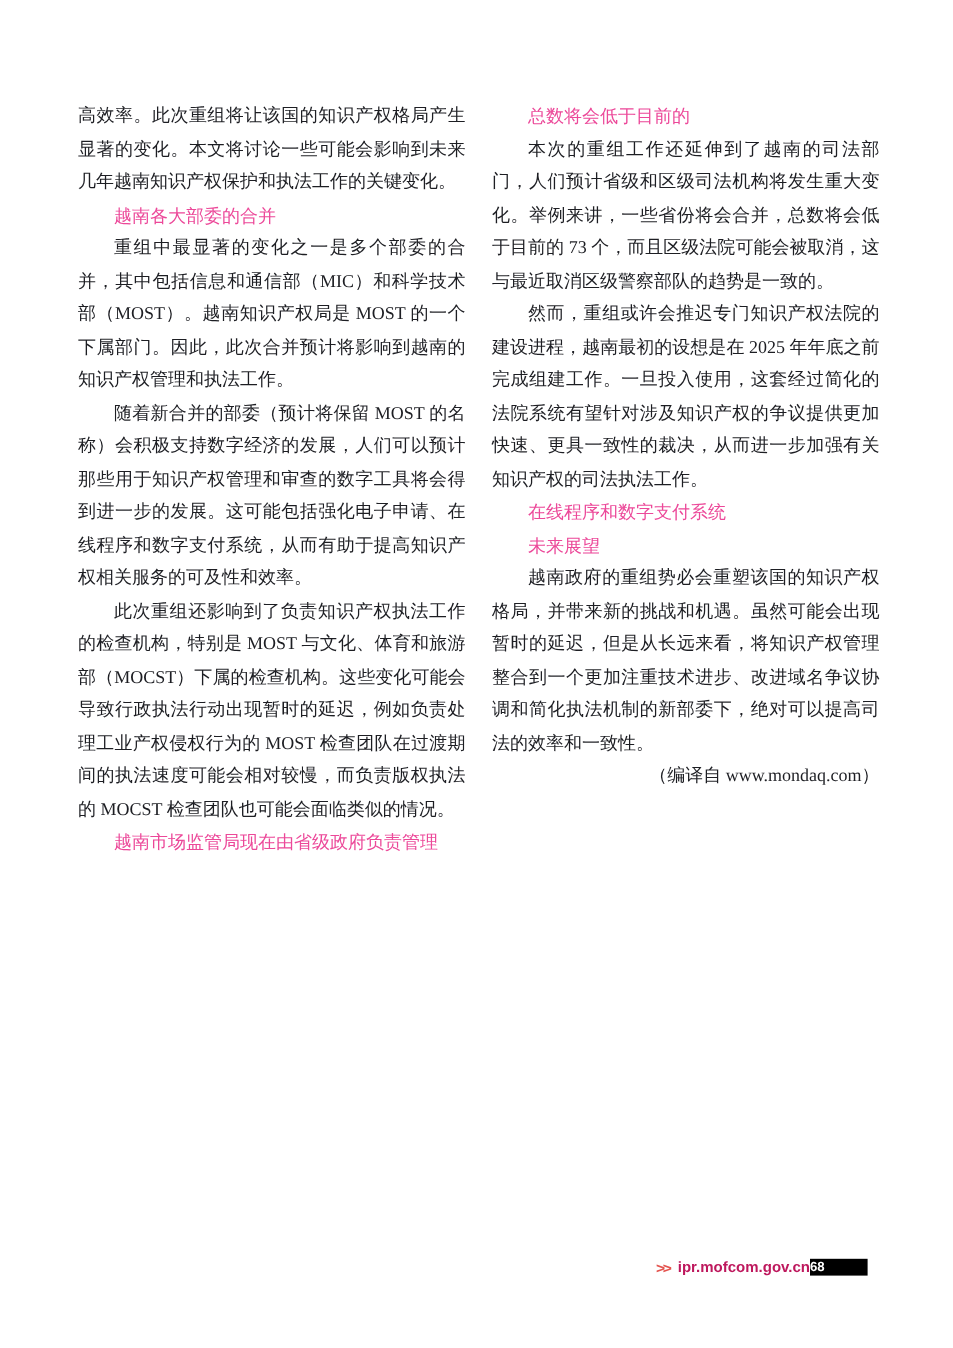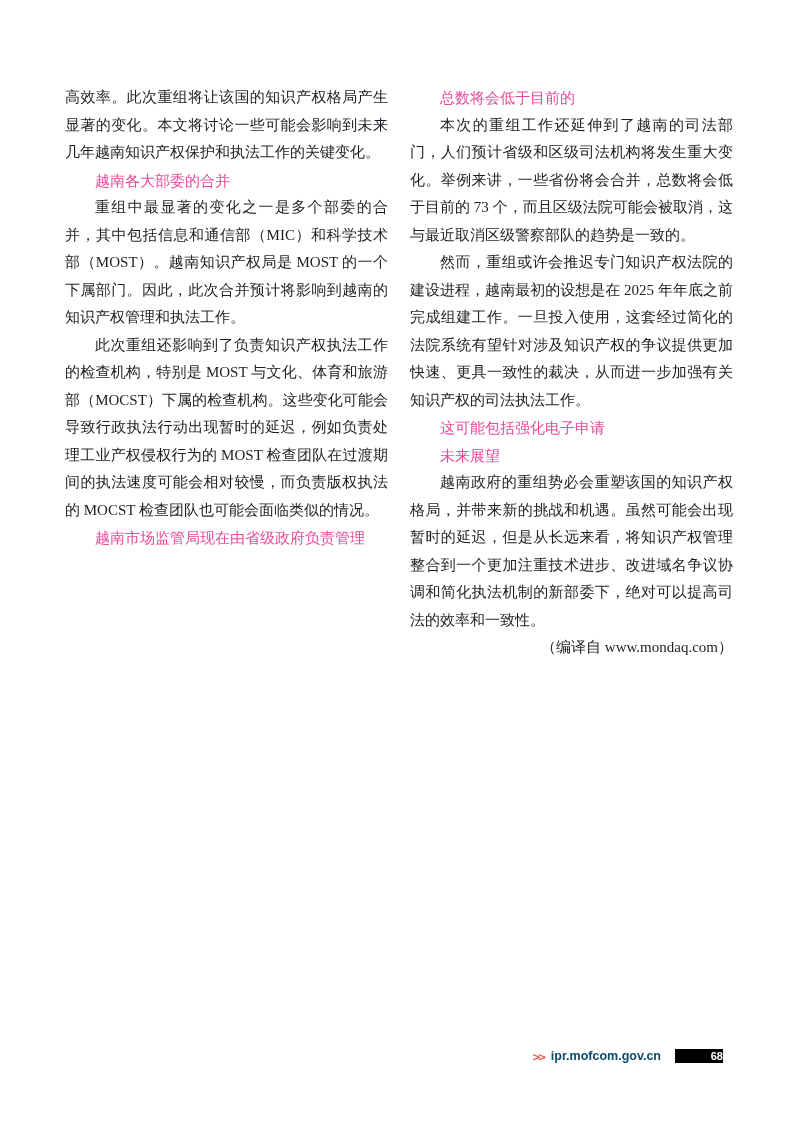--- a/index.html
+++ b/index.html
@@ -64,51 +64,51 @@
   .chev {
     font-size: 13px;
     font-weight: bold;
     letter-spacing: -2px;
     margin-right: 7px;
     transform: scaleY(0.9);
   }
   .site {
     font-size: 12.5px;
     font-weight: 600;
-    color: #0c4a6e;
+    color: #be185d;
   }
   .badge {
     display: inline-block;
     width: 48px;
     height: 14px;
     line-height: 14px;
-    margin-left: 14px;
-    text-align: right;
+    text-align: left;
     font-size: 11px;
     font-weight: bold;
   }
 </style>
 </head>
 <body style="background: rgb(255, 255, 255);">
 
 <div class="page">
 
   <div class="columns">
     <div class="column" style="color: rgb(29, 30, 35);">
         <p class="blk p-cont"><span>高效率。此次重组将让该国的知识产权格局产生显著的变化。本文将讨论一些可能会影响到未来几年越南知识产权保护和执法工作的关键变化。</span></p>
         <h3 class="blk h"><span>越南各大部委的合并</span></h3>
         <p class="blk p"><span>重组中最显著的变化之一是多个部委的合并，其中包括信息和通信部（MIC）和科学技术部（MOST）。越南知识产权局是 MOST 的一个下属部门。因此，此次合并预计将影响到越南的知识产权管理和执法工作。</span></p>
+        <p class="blk p"><span>随着新合并的部委（预计将保留 MOST 的名称）会积极支持数字经济的发展，人们可以预计那些用于知识产权管理和审查的数字工具将会得到进一步的发展。这可能包括强化电子申请、在线程序和数字支付系统，从而有助于提高知识产权相关服务的可及性和效率。</span></p>
         <p class="blk p"><span>此次重组还影响到了负责知识产权执法工作的检查机构，特别是 MOST 与文化、体育和旅游部（MOCST）下属的检查机构。这些变化可能会导致行政执法行动出现暂时的延迟，例如负责处理工业产权侵权行为的 MOST 检查团队在过渡期间的执法速度可能会相对较慢，而负责版权执法的 MOCST 检查团队也可能会面临类似的情况。</span></p>
         <h3 class="blk h"><span>越南市场监管局现在由省级政府负责管理</span></h3>
       </div>
     <div class="column" style="color: rgb(29, 30, 35);">
         <h3 class="blk h"><span>总数将会低于目前的</span></h3>
         <p class="blk p"><span>本次的重组工作还延伸到了越南的司法部门，人们预计省级和区级司法机构将发生重大变化。举例来讲，一些省份将会合并，总数将会低于目前的 73 个，而且区级法院可能会被取消，这与最近取消区级警察部队的趋势是一致的。</span></p>
         <p class="blk p"><span>然而，重组或许会推迟专门知识产权法院的建设进程，越南最初的设想是在 2025 年年底之前完成组建工作。一旦投入使用，这套经过简化的法院系统有望针对涉及知识产权的争议提供更加快速、更具一致性的裁决，从而进一步加强有关知识产权的司法执法工作。</span></p>
-        <h3 class="blk h"><span>这可能包括强化电子申请</span></h3>
+        <h3 class="blk h"><span>在线程序和数字支付系统</span></h3>
         <h3 class="blk h"><span>未来展望</span></h3>
         <p class="blk p"><span>越南政府的重组势必会重塑该国的知识产权格局，并带来新的挑战和机遇。虽然可能会出现暂时的延迟，但是从长远来看，将知识产权管理整合到一个更加注重技术进步、改进域名争议协调和简化执法机制的新部委下，绝对可以提高司法的效率和一致性。</span><span class="attribution">（编译自 www.mondaq.com）</span></p>
       </div>
   </div>
 
   <div class="footer">
     <span class="chev" style="color: rgb(228, 83, 78);">&gt;&gt;</span>
     <span class="site">ipr.mofcom.gov.cn</span>
     <span class="badge" style="background: rgb(0, 0, 0); color: rgb(255, 255, 255);">68</span>
   </div>

